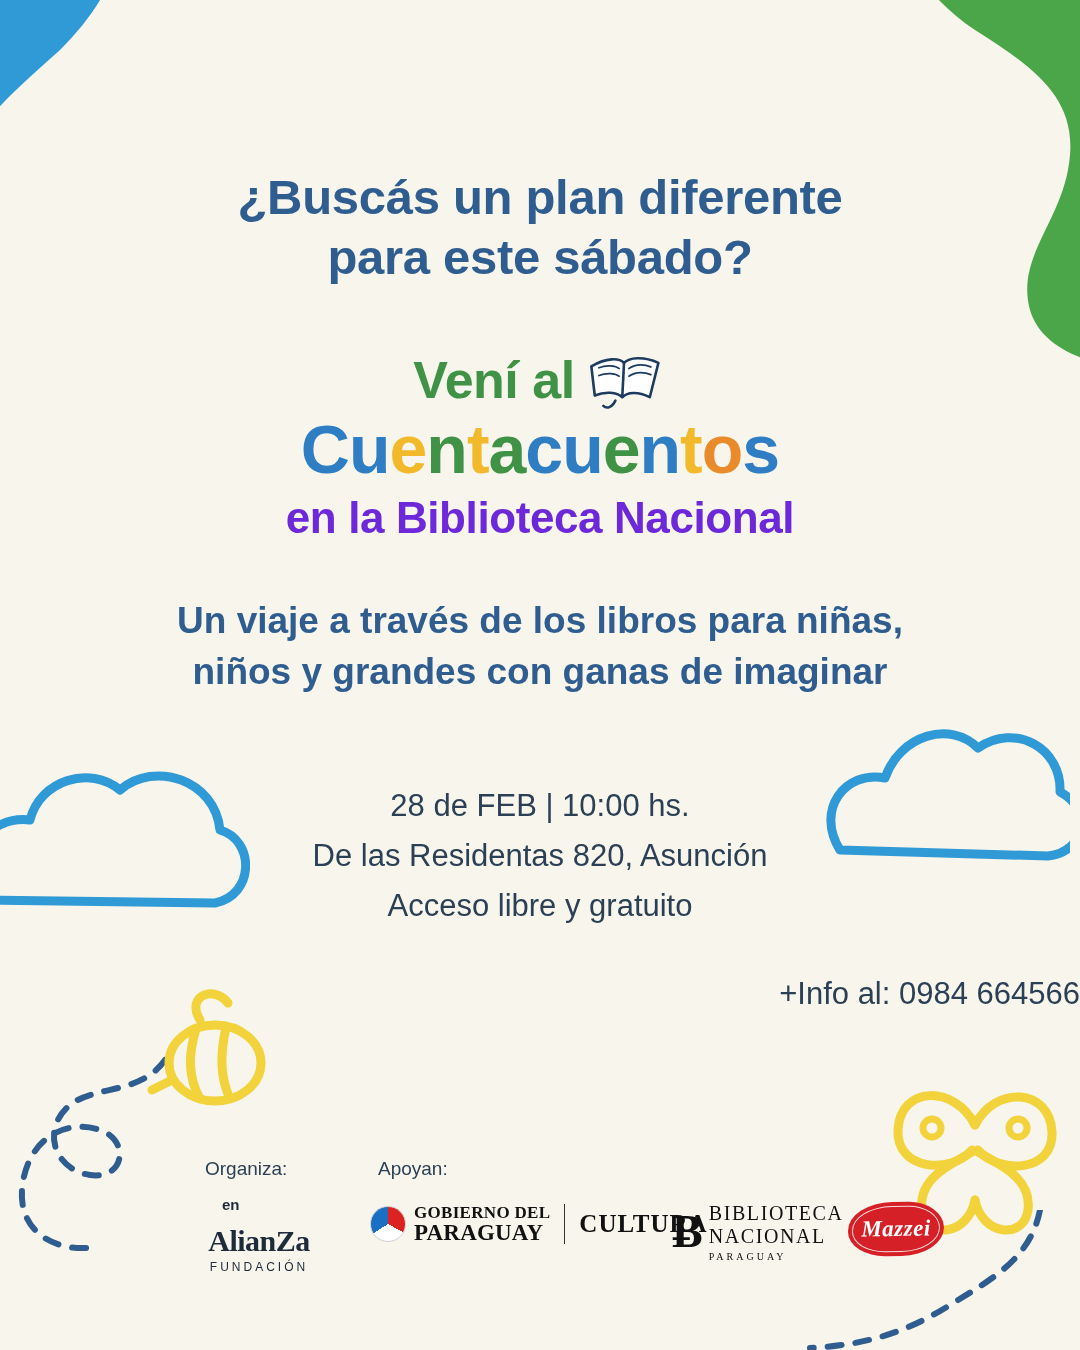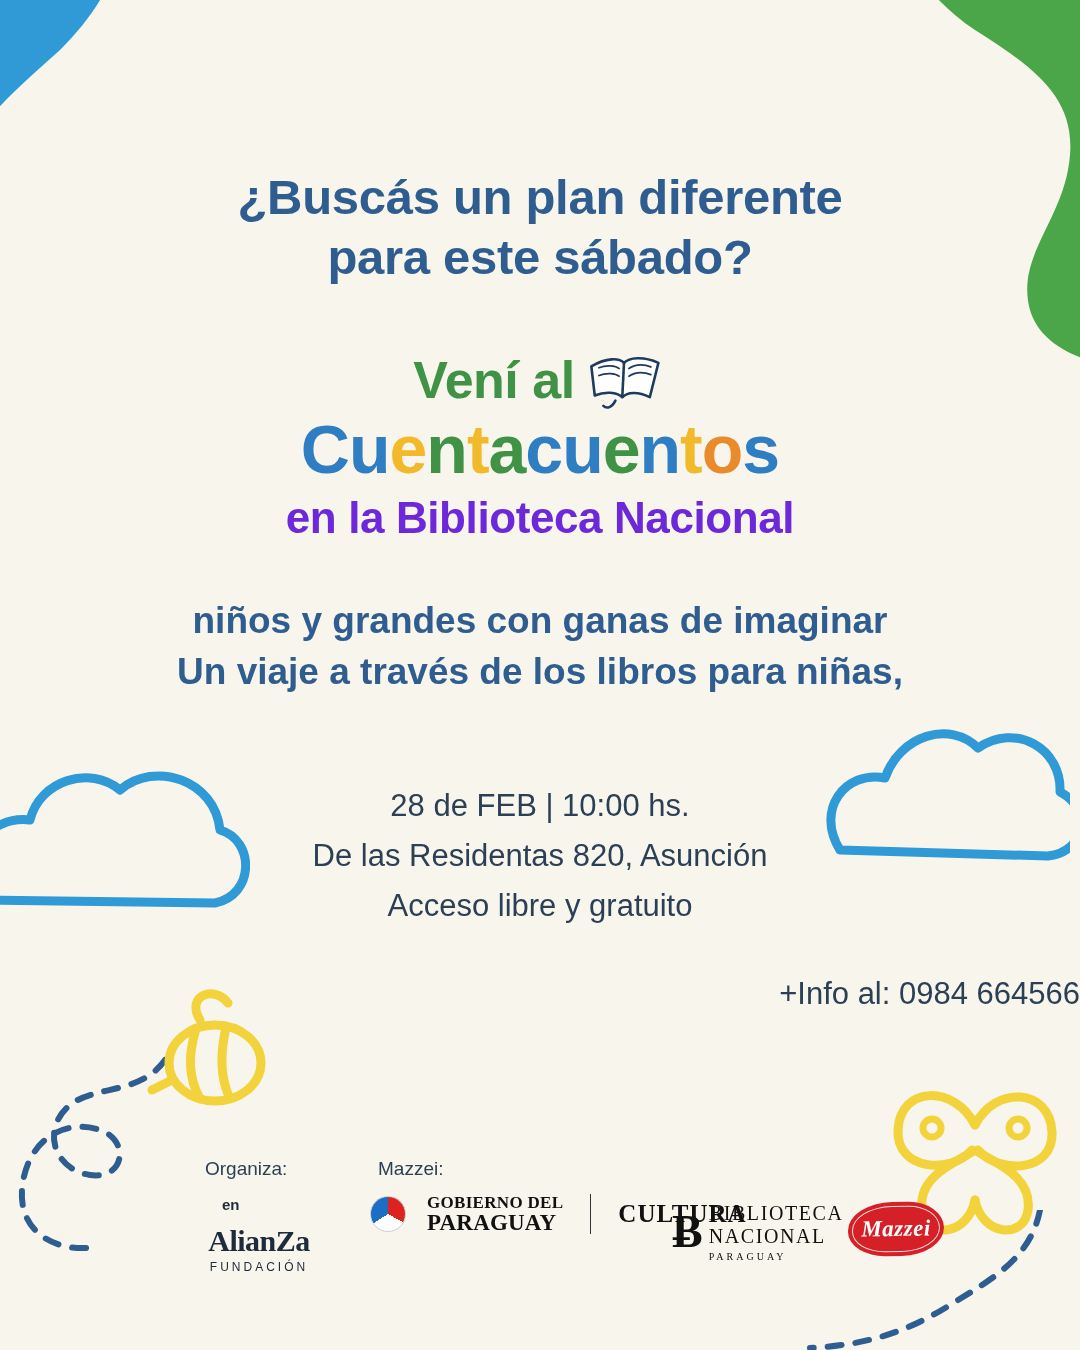--- a/index.html
+++ b/index.html
@@ -207,21 +207,21 @@
     line-height: 1;
   }
   .alianza-sub {
     font-size: 12px;
     letter-spacing: 3px;
     color: #1d2b3a;
     margin-top: 4px;
   }
 
   
-  .logo-gob { left: 370px; display: flex; align-items: center; gap: 21px; top: 0; }
+  .logo-gob { left: 370px; display: flex; align-items: center; gap: 8px; top: 10px; }
   .gob-seal {
     width: 34px; height: 34px; border-radius: 50%;
     background: conic-gradient(#d22 0 33%, #fff 0 66%, #1a6fc4 0 100%);
     border: 1px solid #cfcfcf;
   }
   .gob-text { font-family: "Liberation Serif", serif; line-height: 1.02; text-align: left; }
   .gob-l1 { font-size: 17px; font-weight: bold; color: #111; letter-spacing: 0.3px; }
   .gob-l2 { font-size: 23px; font-weight: bold; color: #111; letter-spacing: 0.2px; }
   .gob-div { width: 1px; height: 40px; background: #333; margin: 0 6px; }
   .gob-cultura { font-family: "Liberation Serif", serif; font-size: 25px; font-weight: bold; color: #111; letter-spacing: 1px; }
@@ -332,37 +332,37 @@
       </svg>
     </div>
 
     <div class="cuenta">
       <span style="color:#2f7ec4">C</span><span style="color:#2f7ec4">u</span><span style="color:#f2b92b">e</span><span style="color:#3f9246">n</span><span style="color:#f2b92b">t</span><span style="color:#3f9246">a</span><span style="color:#2f7ec4">c</span><span style="color:#2f7ec4">u</span><span style="color:#3f9246">e</span><span style="color:#2f7ec4">n</span><span style="color:#f2b92b">t</span><span style="color:#e98a2b">o</span><span style="color:#2f7ec4">s</span>
     </div>
 
     <div class="subline">en la Biblioteca Nacional</div>
 
     <div class="tagline">
+      <div>Un viaje a través de los libros para niñas,</div>
       <div>niños y grandes con ganas de imaginar</div>
-      <div>Un viaje a través de los libros para niñas,</div>
     </div>
 
     <div class="details">
       <div>28 de FEB |  10:00 hs.</div>
       <div>De las Residentas 820, Asunción</div>
       <div>Acceso libre y gratuito</div>
     </div>
 
     <div class="phone">+Info al: 0984 664566</div>
   </div>
 
   <div class="footer">
     <div class="footer-labels">
       <span class="lbl lbl-organiza">Organiza:</span>
-      <span class="lbl lbl-apoyan">Mazzei:</span>
+      <span class="lbl lbl-apoyan">Apoyan:</span>
     </div>
 
     <div class="logos">
 
       <div class="logo logo-alianza">
         <div style="position:relative;height:20px;">
           <span class="alianza-en">en</span>
         </div>
         <div class="alianza-main">AlianZa</div>
         <div class="alianza-sub">FUNDACIÓN</div>

